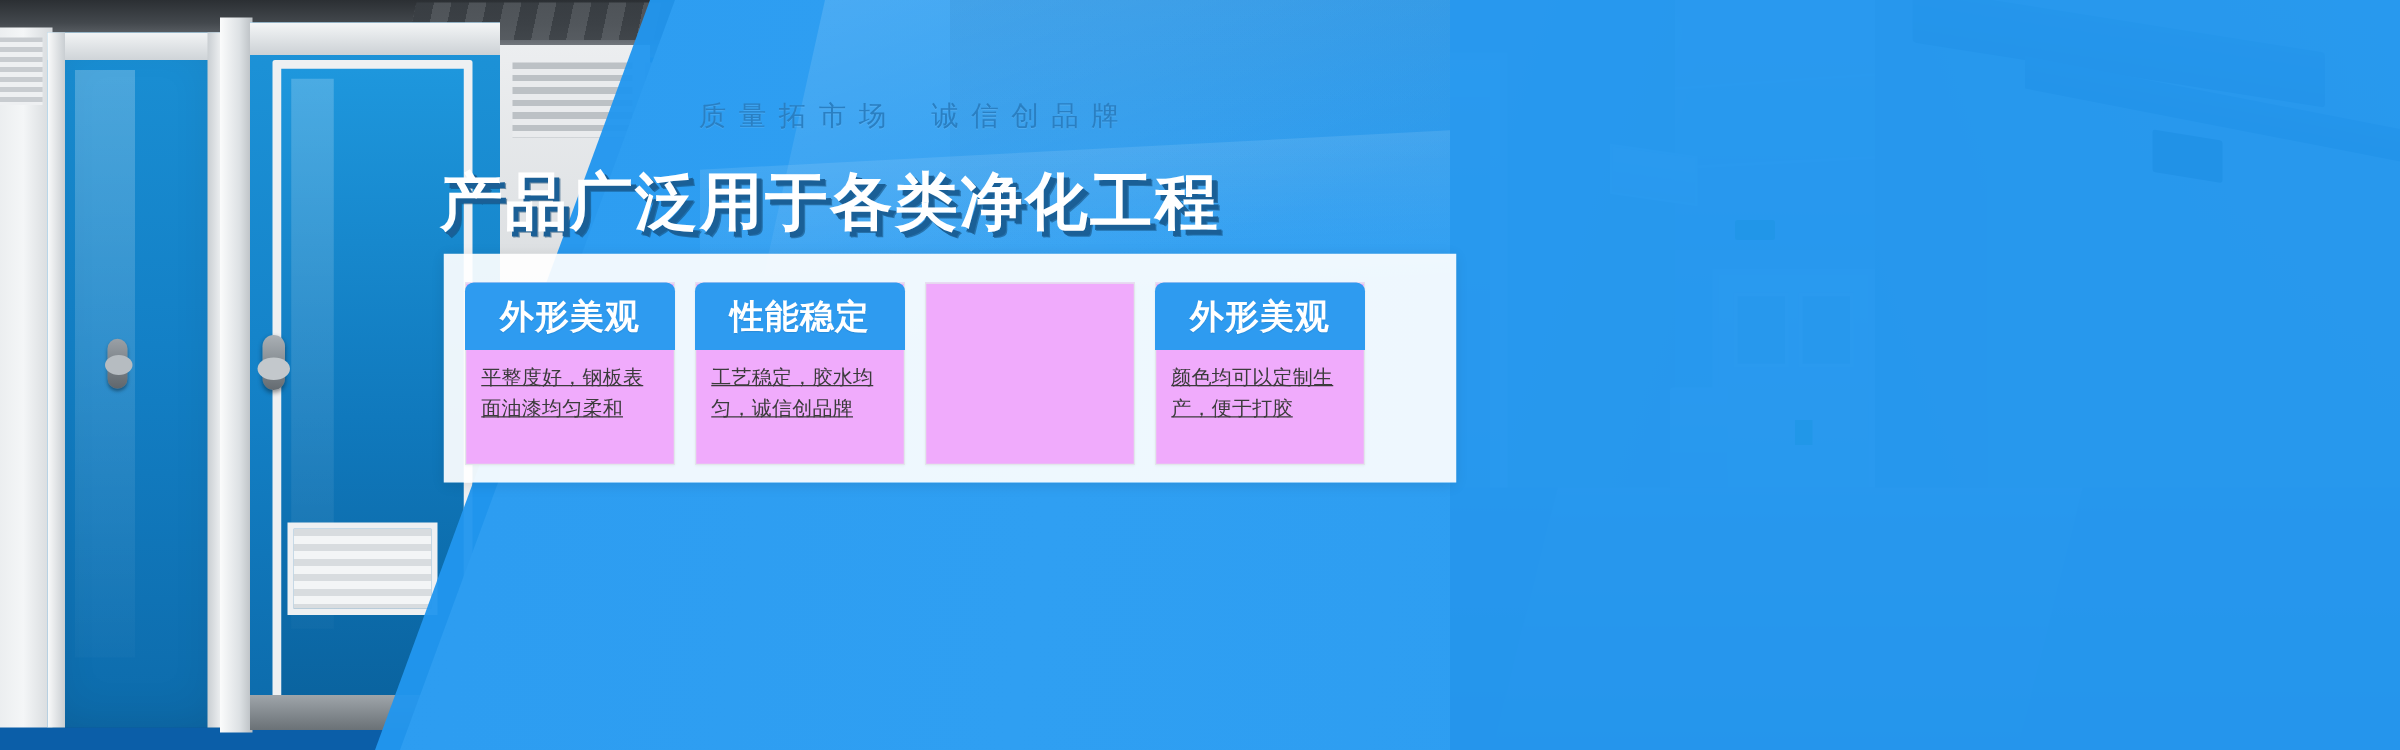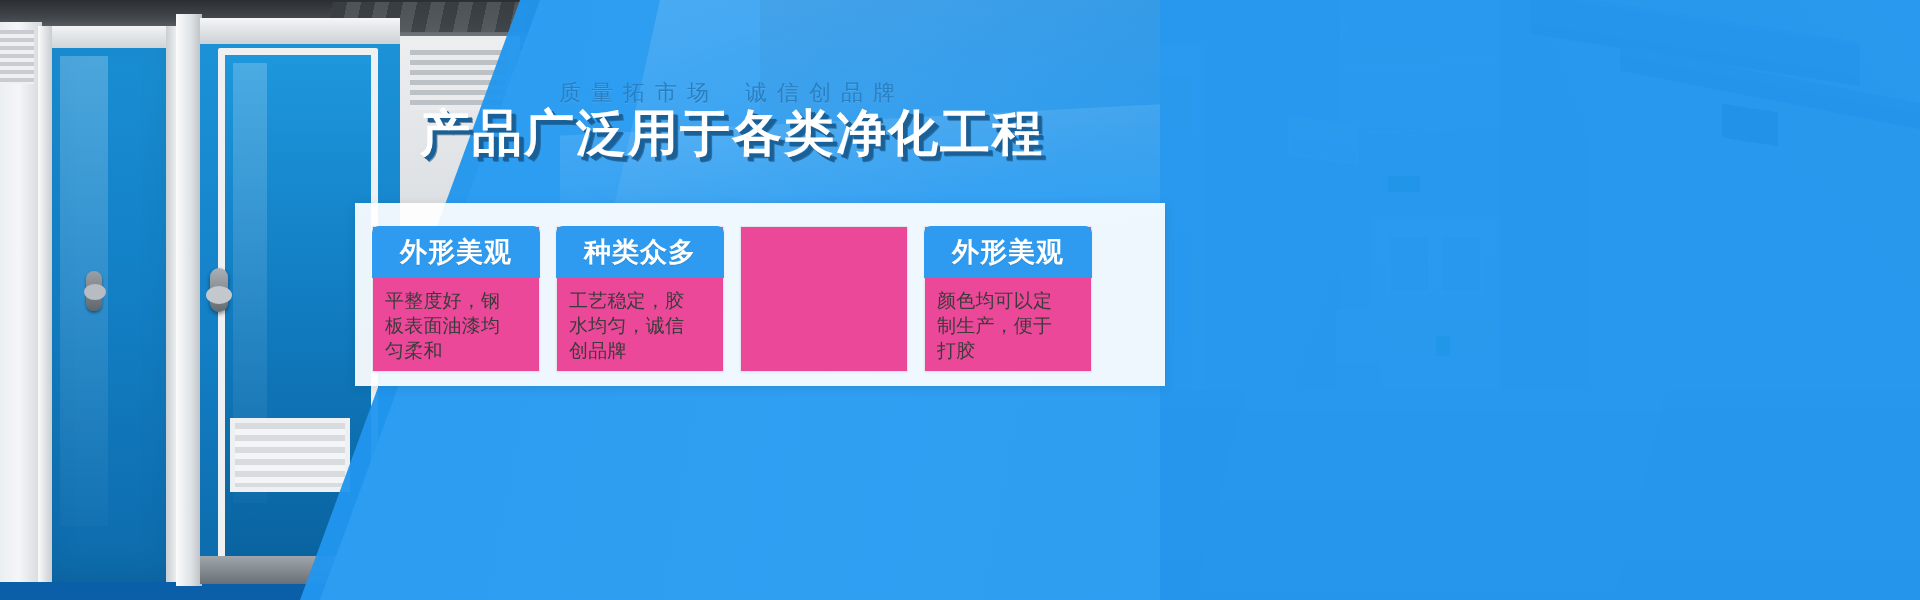--- a/index.html
+++ b/index.html
@@ -190,58 +190,59 @@
     position:absolute; left:352px; top:78px; width:760px;
     text-align:center;
     font-size:22px; font-weight:400; letter-spacing:10px;
     color:#2a7fc2;
     text-shadow:0 1px 0 rgba(255,255,255,.10);
     white-space:nowrap;
   }
   .tagline .gap { display:inline-block; width:26px; }
 
   .headline {
-    position:absolute; left:352px; top:100px; width:760px;
-    text-align:center;
+    position:absolute; left:352px; top:128px; width:760px;
+    text-align:left;
     font-size:50px; font-weight:bold; letter-spacing:2px;
     color:#ffffff;
     text-shadow:4px 4px 0 #1a5f96, 5px 5px 0 rgba(16,70,112,.55);
     white-space:nowrap;
     font-family:"Liberation Sans","DejaVu Sans",sans-serif;
   }
 
   
   .cards-panel {
     position:absolute; left:355px; top:203px; width:810px; height:183px;
     background:rgba(255,255,255,.92);
     box-shadow:0 2px 10px rgba(0,0,0,.10);
   }
   .cards-row {
     position:absolute; left:372px; top:226px; width:776px; height:146px;
     display:flex; gap:16px;
   }
   .card {
     width:168px; height:146px;
-    background:#ec4899;
+    background:#f0abfc;
     border:1px solid #e2e6ea;
     display:flex; flex-direction:column;
     box-shadow:0 1px 2px rgba(0,0,0,.05);
   }
   .card-head {
     height:54px; margin:-1px -1px 0 -1px;
     background:#2e9bf0;
     border-radius:7px 7px 0 0;
     display:flex; align-items:center; justify-content:center;
     color:#fff; font-size:27px; font-weight:bold; letter-spacing:1px;
     text-shadow:0 1px 1px rgba(0,0,0,.10);
   }
   .card-body {
     flex:1; padding:10px 24px 8px 12px;
-    font-size:19px; line-height:25px; color:#3b3b3b;
+    font-size:16px; line-height:25px; color:#3b3b3b;
     letter-spacing:.2px;
+    text-decoration:underline;
   }
 </style>
 </head>
 <body>
 
 <div class="banner">
 
   <div class="photo-left">
     <div class="pl-ceiling"></div>
     <div class="pl-cab0">
@@ -322,21 +323,21 @@
     <div class="cards-panel"></div>
 
     <div class="cards-row">
 
       <div class="card">
         <div class="card-head">外形美观</div>
         <div class="card-body">平整度好，钢板表面油漆均匀柔和</div>
       </div>
 
       <div class="card">
-        <div class="card-head">种类众多</div>
+        <div class="card-head">性能稳定</div>
         <div class="card-body">工艺稳定，胶水均匀，诚信创品牌</div>
       </div>
 
       <div class="card">
       </div>
 
       <div class="card">
         <div class="card-head">外形美观</div>
         <div class="card-body">颜色均可以定制生产，便于打胶</div>
       </div>

